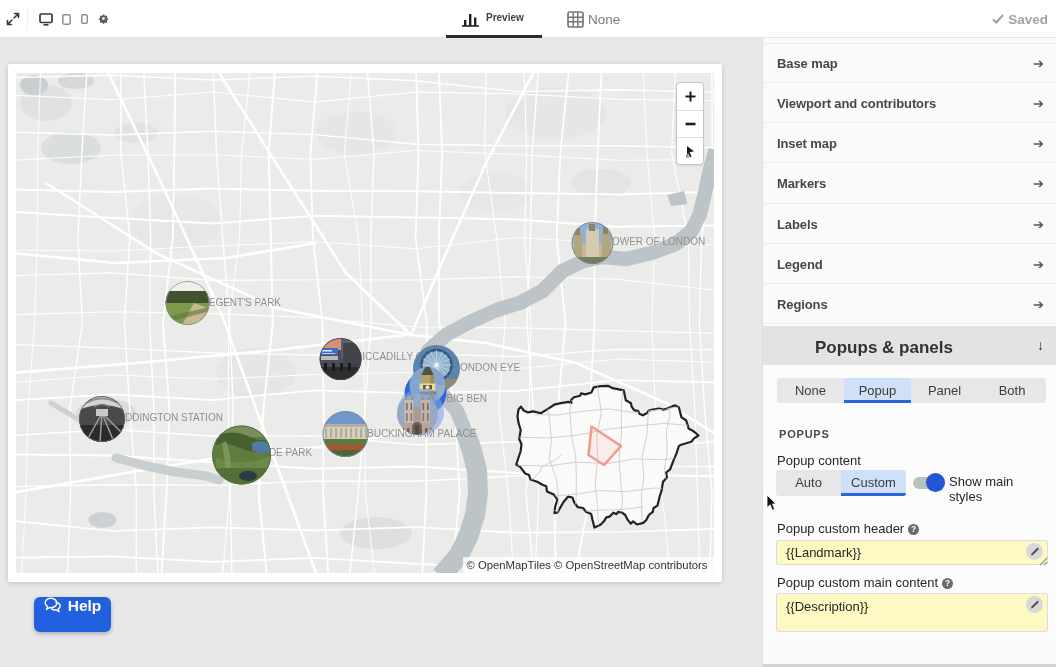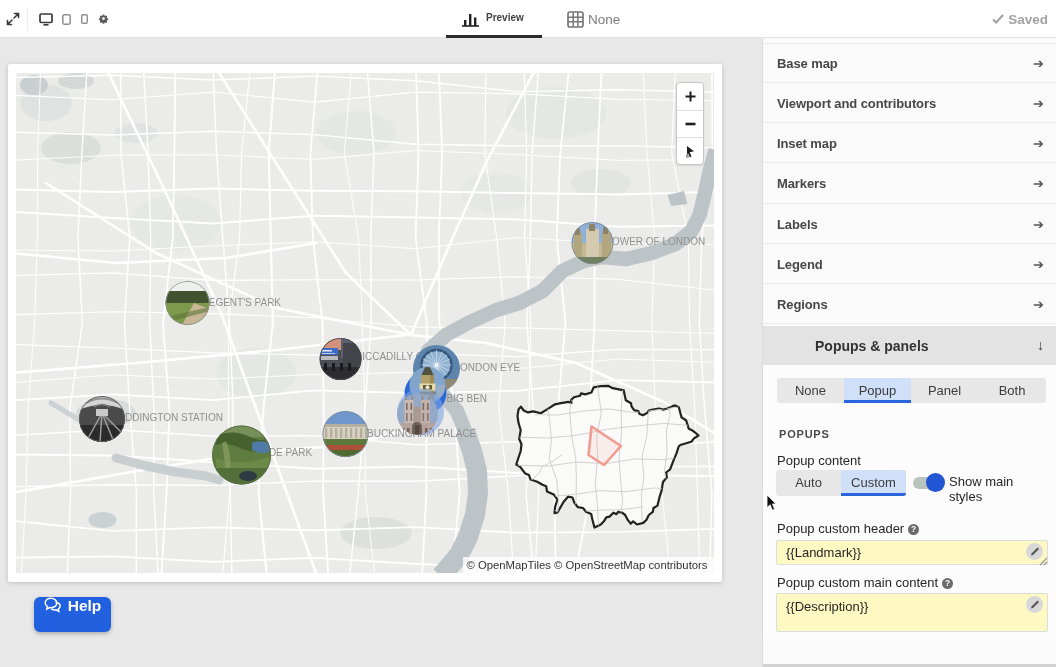--- a/index.html
+++ b/index.html
@@ -11,21 +11,21 @@
 #mapbox { position:absolute; left:8px; top:9px; width:698px; height:500px; overflow:hidden; }
 #zoomctl { position:absolute; left:668px; top:18px; width:28px; height:83px; background:#fff; border:1px solid #c6c6c6; border-radius:4px; box-shadow:0 1px 2px rgba(0,0,0,0.1); }
 .zbtn { width:26px; height:27px; display:flex; align-items:center; justify-content:center; font-size:17px; font-weight:bold; color:#222; }
 .zbtn + .zbtn { border-top:1px solid #ddd; }
 #help { position:absolute; left:34px; top:597px; width:77px; height:35px; background:#2160df; border-radius:6px; box-shadow:0 2px 4px rgba(0,0,0,0.25); display:flex; align-items:flex-start; justify-content:center; color:#fff; font-weight:bold; font-size:15.5px; }
 #panel { position:absolute; left:762px; top:38px; width:294px; height:629px; background:#fafafa; border-left:1px solid #dcdcdc; }
 .prow { position:absolute; left:0; width:100%; height:39.3px; border-bottom:1px solid #ececec; }
 .prow b { position:absolute; left:14px; top:50%; transform:translateY(-50%); font-size:13px; letter-spacing:-0.1px; color:#474747; }
 .prow .arr { position:absolute; right:12px; top:50%; transform:translateY(-50%); color:#555; font-size:13px; }
 #pophead { position:absolute; left:0; top:287.5px; width:100%; height:39.5px; background:#e3e3e3; }
-#pophead b { position:absolute; left:14px; top:12px; font-size:14px; color:#333;padding-left:38px; }
+#pophead b { position:absolute; left:14px; top:12px; font-size:17px; color:#333;padding-left:38px; }
 #popbody { position:absolute; left:0; top:327px; width:100%; height:272.5px; background:#fcfcfc; }
 .seg { position:absolute; display:flex; background:#e7e7e7; border-radius:3px; overflow:hidden; }
 .seg div { display:flex; align-items:center; justify-content:center; font-size:13px; color:#3c3c3c; }
 .seg .on { background:#cfe0f8; box-shadow:inset 0 -3px 0 #2a65dd; }
 .flabel { position:absolute; font-size:13px; color:#262626; }
 .qm { display:inline-block; width:11px; height:11px; border-radius:50%; background:#6b6b6b; color:#fff; font-size:8.5px; font-weight:bold; text-align:center; line-height:11px; vertical-align:1px; margin-left:4px; }
 .inpt { position:absolute; left:13px; width:272px; background:#fef9c3; border:1px solid #dcdcdc; border-radius:2px; font-size:13px; color:#262626; }
 .pencil { position:absolute; width:17px; height:17px; border-radius:50%; background:#d8d8d8; }
 #searchrow { position:absolute; left:0; top:599px; width:100%; height:27px; }
 #searchrow .sbox { position:absolute; left:36px; top:0px; width:252px; height:26px; background:#fff; }

